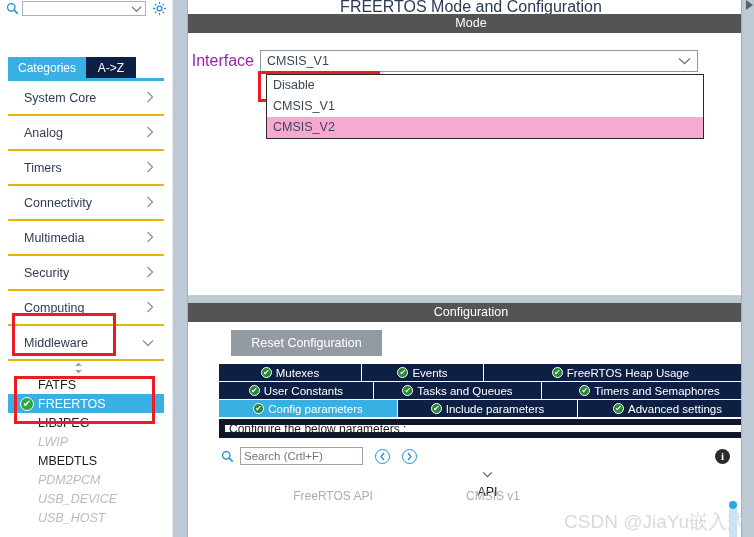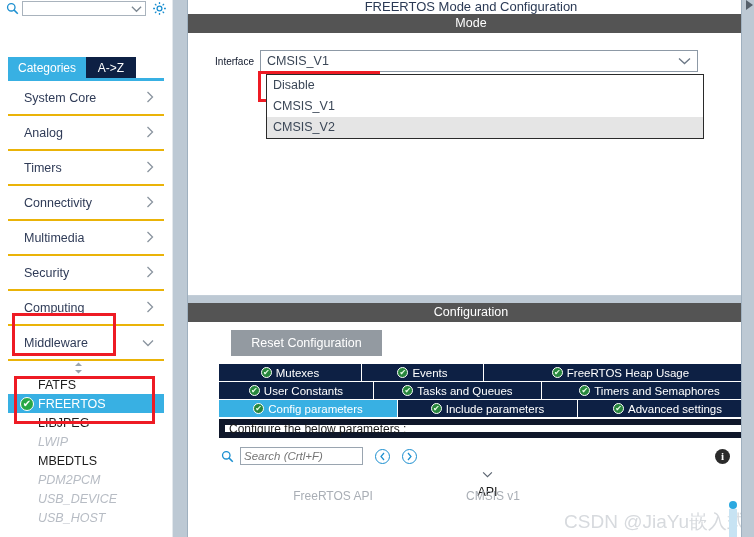--- a/index.html
+++ b/index.html
@@ -178,21 +178,21 @@
 
   
   .main {
     flex: 1;
     position: relative;
     background: #ffffff;
     overflow: hidden;
   }
   .panel-title-text {
     text-align: center;
-    font-size: 13px;
+    font-size: 16px;
     color: #2b3a55;
     height: 14px;
     line-height: 14px;
     overflow: hidden;
   }
   .band {
     background: #545454;
     color: #ffffff;
     text-align: center;
     font-size: 12.5px;
@@ -210,22 +210,22 @@
     position: absolute;
     left: 0; top: 16px;
     width: 100%;
     height: 24px;
     display: flex;
     align-items: center;
   }
   .iface-label {
     width: 72px;
     text-align: right;
-    font-size: 10px;
-    color: #0f172a;
+    font-size: 16px;
+    color: #a21caf;
     padding-right: 6px;
     box-sizing: border-box;
   }
   .iface-select {
     width: 438px;
     height: 22px;
     border: 1px solid #8d99a6;
     background: #ffffff;
     display: flex;
     align-items: center;
@@ -251,21 +251,21 @@
   }
   .dd-opt {
     height: 21px;
     line-height: 21px;
     padding-left: 6px;
     font-size: 12.5px;
     color: #3b4757;
     box-sizing: border-box;
   }
   .dd-opt.sel {
-    background: #e5e5e5;
+    background: #f9a8d4;
   }
   .sep {
     height: 7px;
     background: #bdc9d4;
   }
   .config-body {
     background: #ffffff;
     position: relative;
     margin-left: 29px;
   }
@@ -340,21 +340,20 @@
     padding-left: 4px;
     gap: 6px;
   }
   .srch-icon { color: #1b8fd0; font-size: 13px; display:flex; align-items:center;}
   .srch-input {
     width: 123px;
     height: 18px;
     border: 1px solid #9aa5b0;
     background: #ffffff;
     font-size: 11.5px;
-    font-style: italic;
     color: #9aa0a8;
     padding-left: 3px;
     box-sizing: border-box;
     font-family: "Liberation Sans", sans-serif;
   }
   .navbtn {
     width: 15px; height: 15px;
     border-radius: 50%;
     border: 1px solid #1b8fd0;
     color: #1b8fd0;

